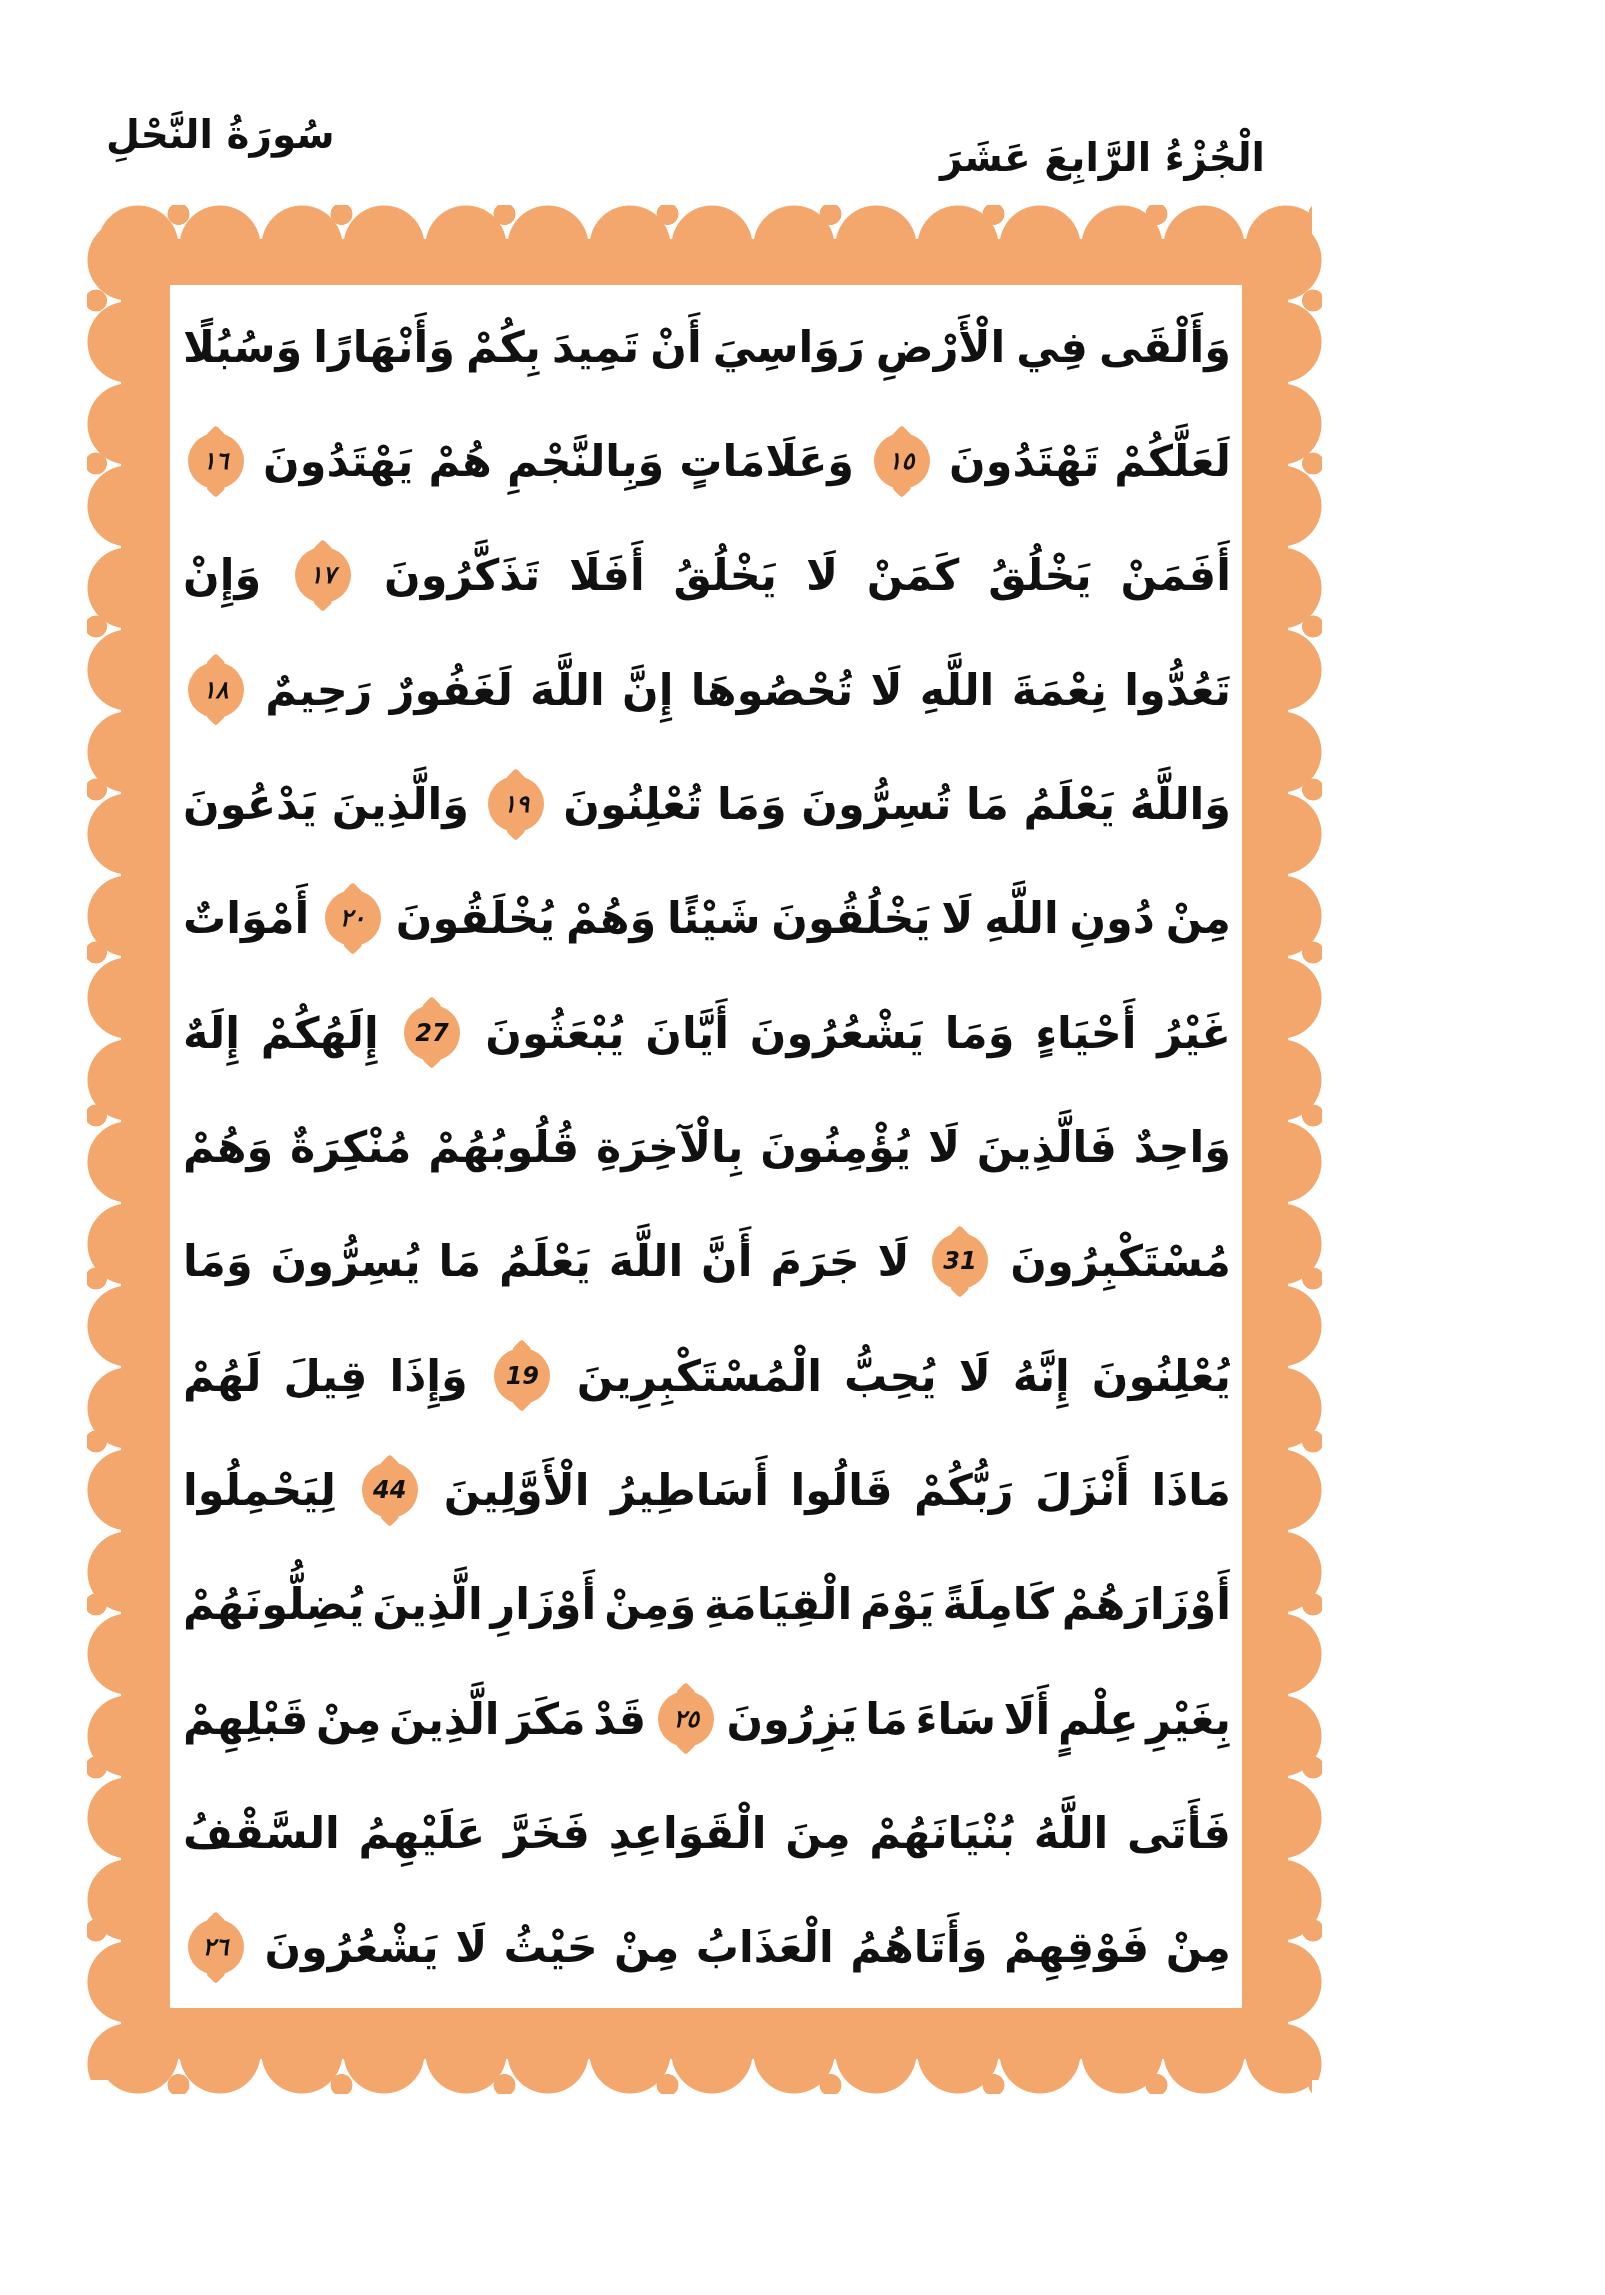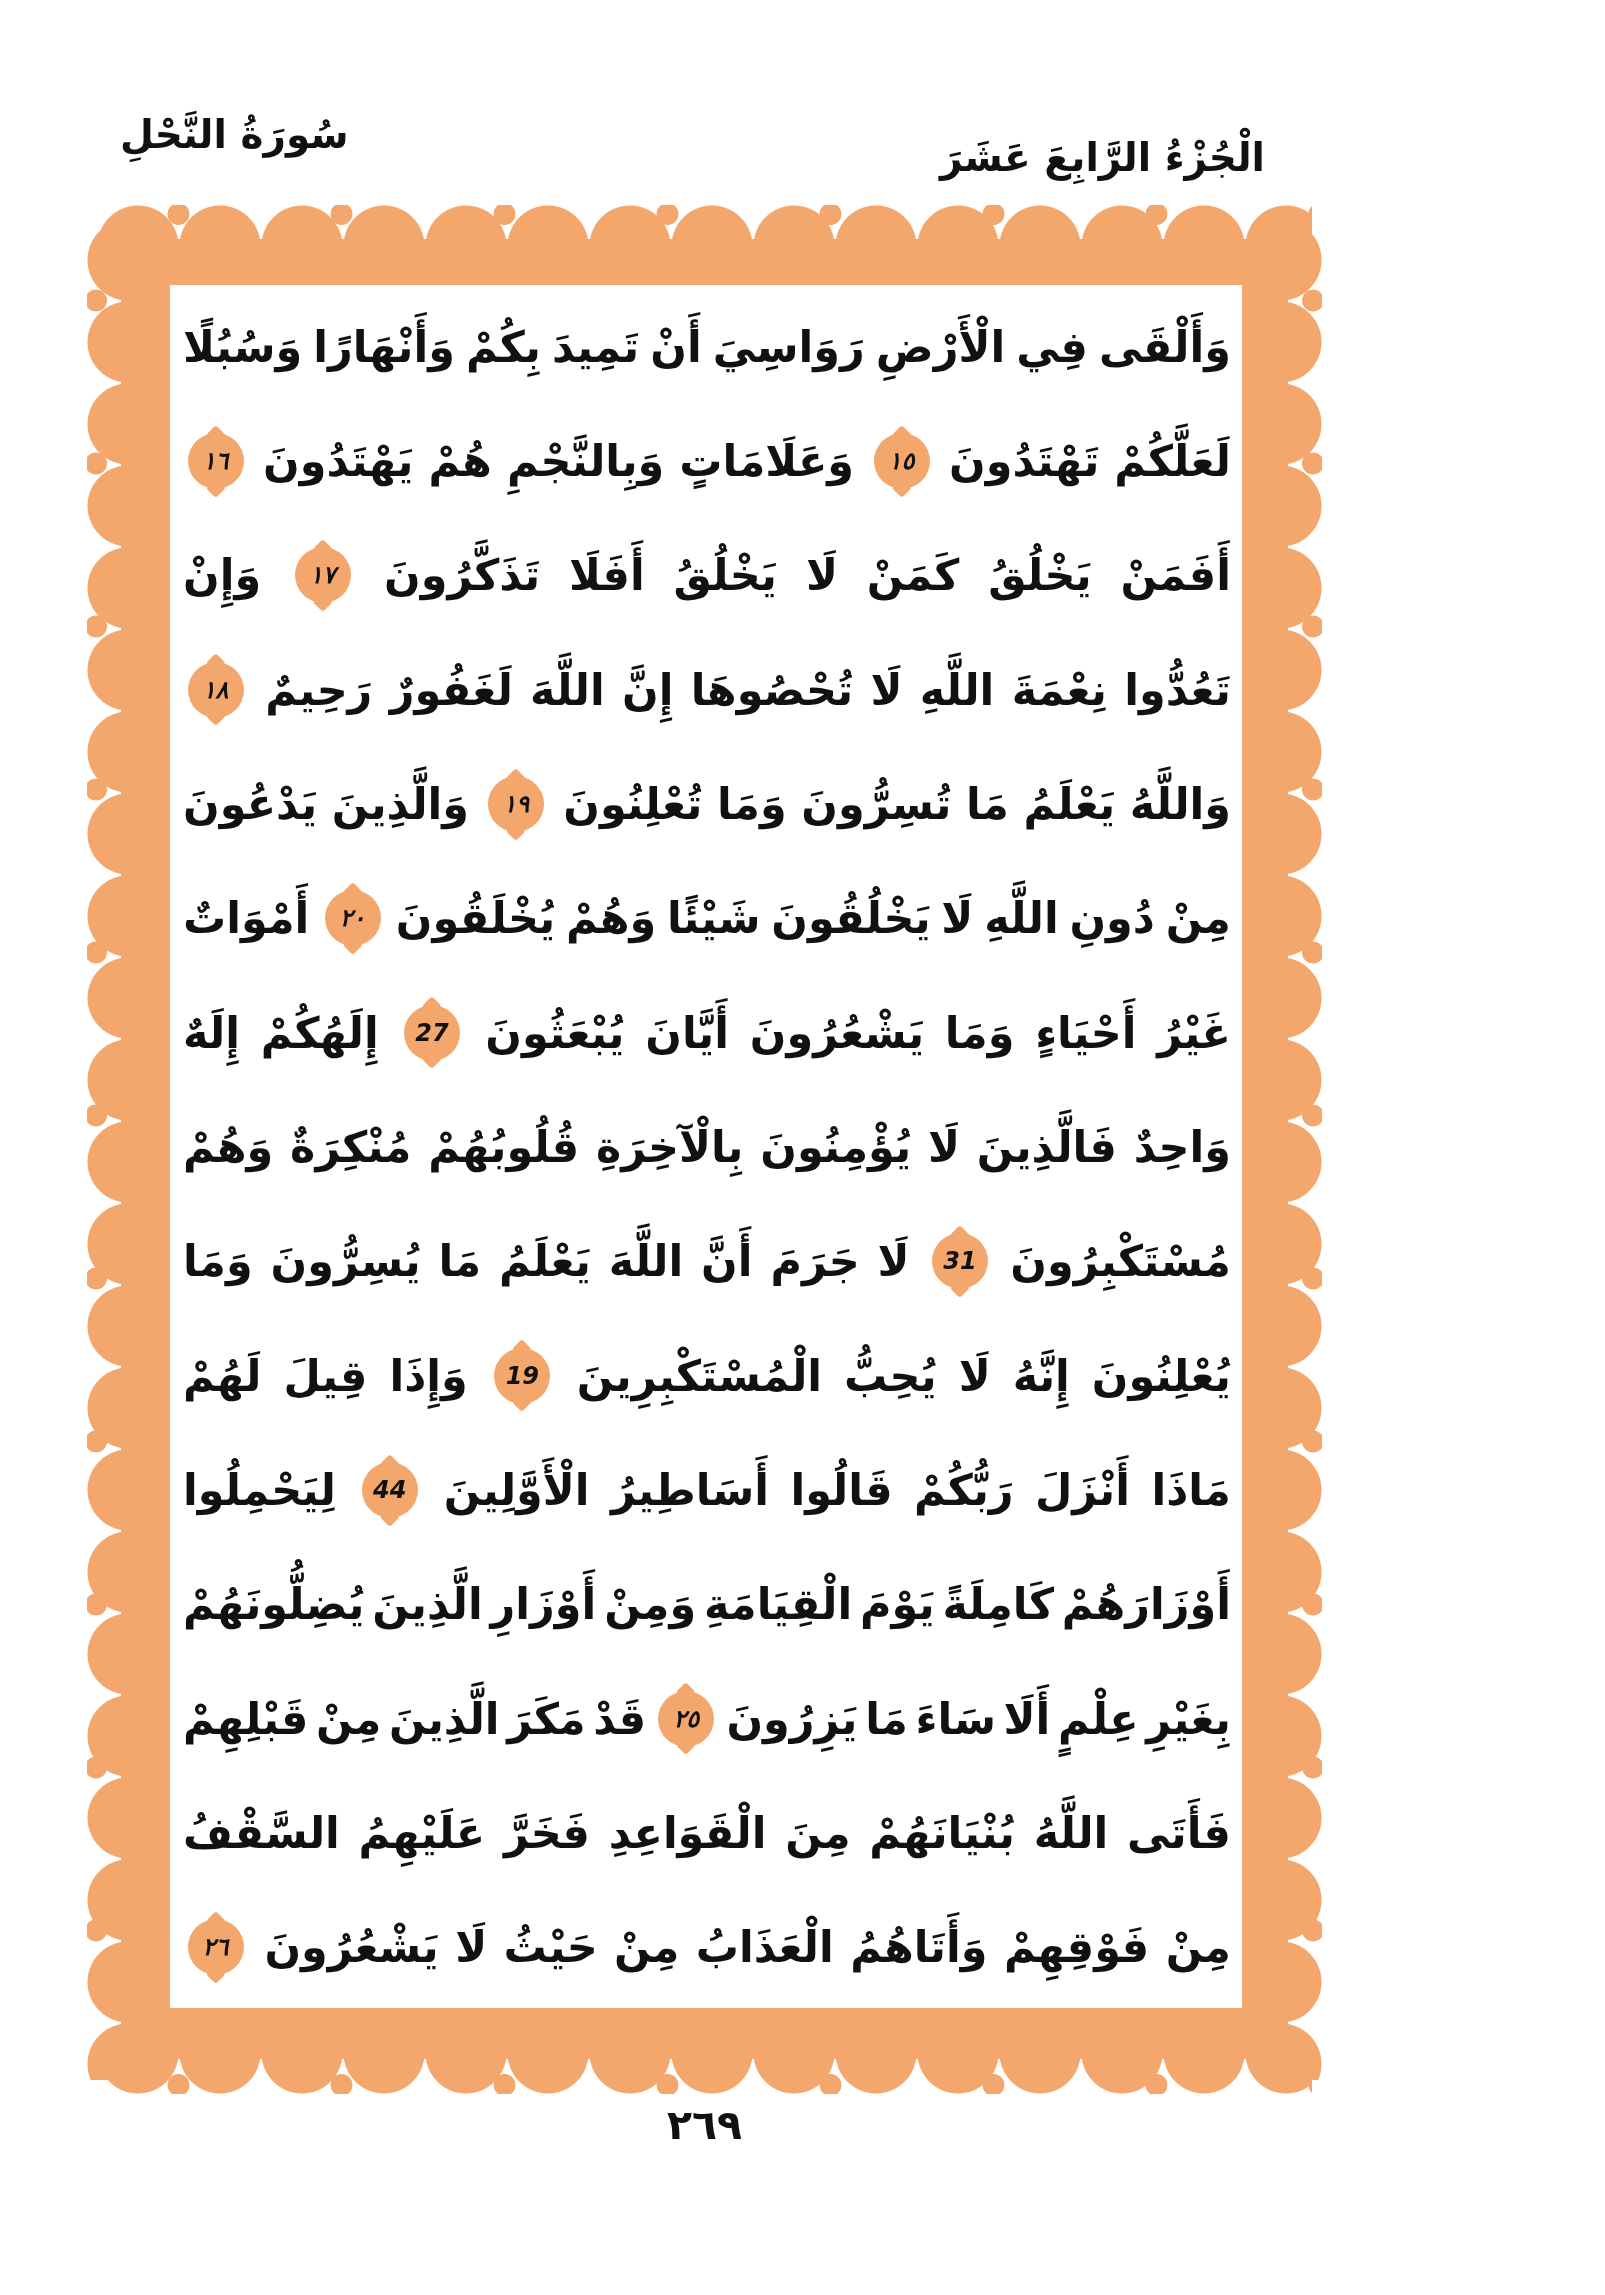--- a/index.html
+++ b/index.html
@@ -10,21 +10,21 @@
     font-family:"DejaVu Sans",sans-serif;
     color:#111111;
     overflow:hidden;
   }
   .hdr{
     position:absolute;top:112px;
     font-size:39px;font-weight:700;
     white-space:nowrap;
     direction:rtl;
   }
-  .hdr-left{left:120px;}
+  .hdr-left{left:106px;}
   .hdr-right{left:940px;width:378px;text-align:left;}
   .hdr-right-inner{display:inline-block;direction:rtl;margin-top:23px;}
   
   .frame-base{
     position:absolute;left:121px;top:239px;width:1167px;height:1820px;
     background:#F4A76C;
   }
   .scallop{position:absolute;background-repeat:repeat;}
   .scallop-top{
     left:97px;top:205px;width:1215px;height:35px;
@@ -304,15 +304,14 @@
         <span class="word">مِنْ</span>
         <span class="word">حَيْثُ</span>
         <span class="word">لَا</span>
         <span class="word">يَشْعُرُونَ</span>
         <span class="verse-marker">
           <span class="verse-num">٢٦</span>
         </span>
       </div>
     </div>
 
-  <div class="page-number">٢٦٩</div>
 </div>
 
 
 </body></html>

